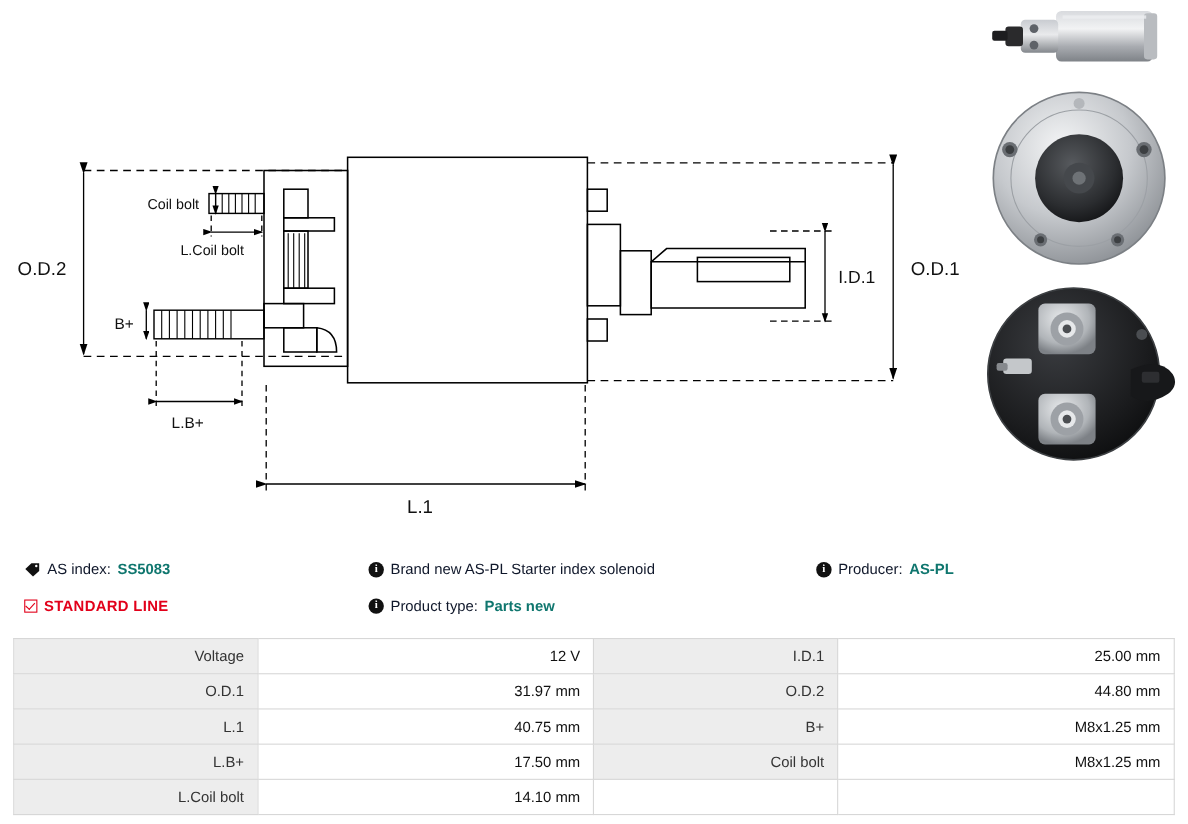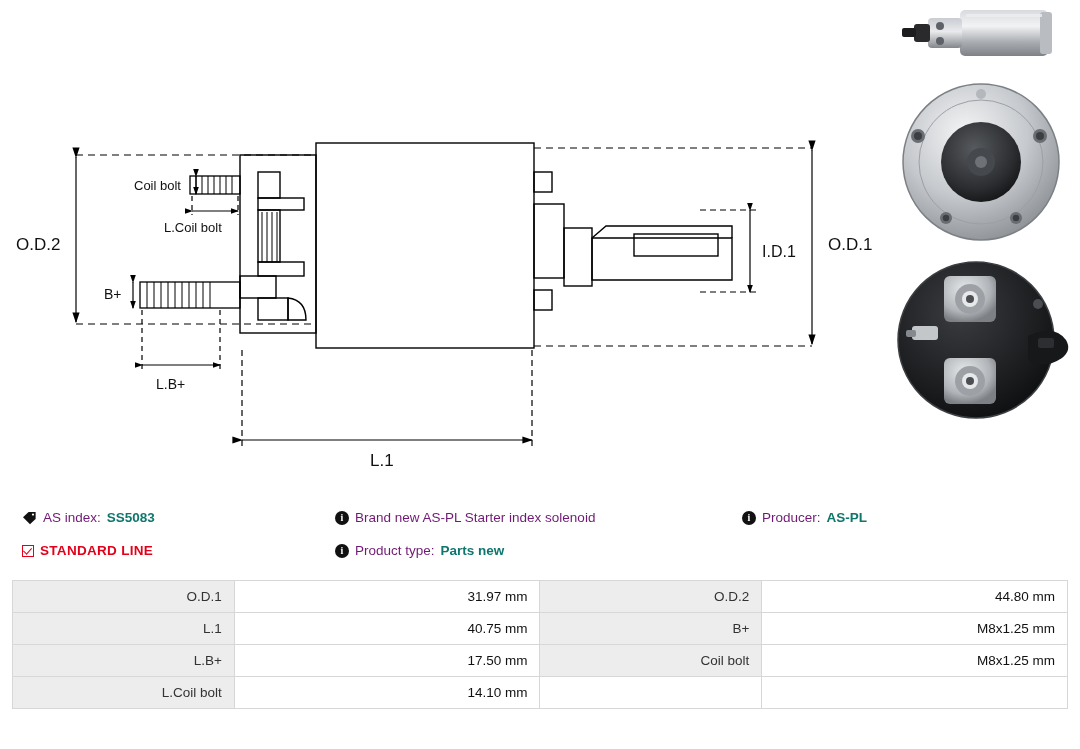--- a/index.html
+++ b/index.html
@@ -48,21 +48,21 @@
   }
   .info-cell {
     position: absolute;
     font-size: 13.5px;
     line-height: 18px;
     white-space: nowrap;
     display: flex;
     align-items: center;
     gap: 6px;
   }
-  .info-cell .lbl { color: #701a75; }
+  .info-cell .lbl { color: #0f172a; }
   .info-cell .val { font-weight: bold; color: #0f766e; }
 
   .tag-icon { display: inline-block; width: 15px; height: 14px; }
   .i-icon {
     display: inline-flex;
     width: 14px; height: 14px;
     border-radius: 50%;
     background: #111;
     color: #fff;
     font-size: 10px;
@@ -426,20 +426,26 @@
     <span class="i-icon">i</span>
     <span class="lbl">Producer:</span>
     <span class="val">AS-PL</span>
   </div>
 
 </div>
 
 <table class="specs">
   <tbody>
     <tr>
+      <td class="k">Voltage</td>
+      <td class="v">12 V</td>
+      <td class="k">I.D.1</td>
+      <td class="v">25.00 mm</td>
+    </tr>
+    <tr>
       <td class="k">O.D.1</td>
       <td class="v">31.97 mm</td>
       <td class="k">O.D.2</td>
       <td class="v">44.80 mm</td>
     </tr>
     <tr>
       <td class="k">L.1</td>
       <td class="v">40.75 mm</td>
       <td class="k">B+</td>
       <td class="v">M8x1.25 mm</td>

